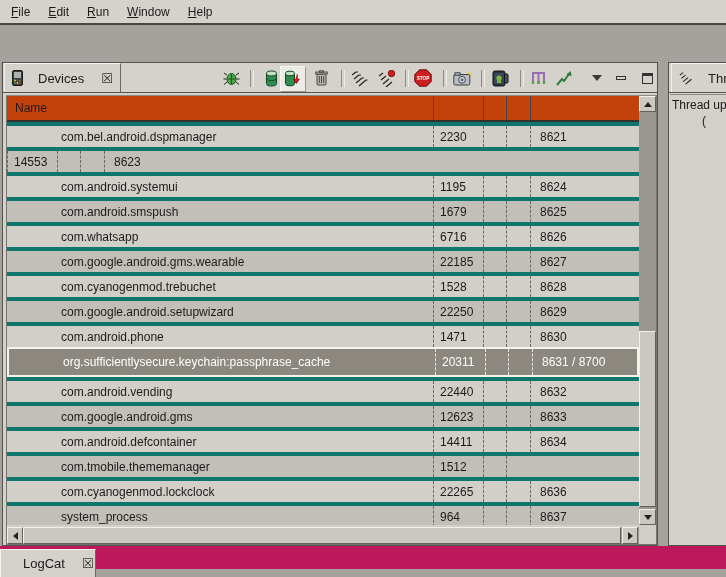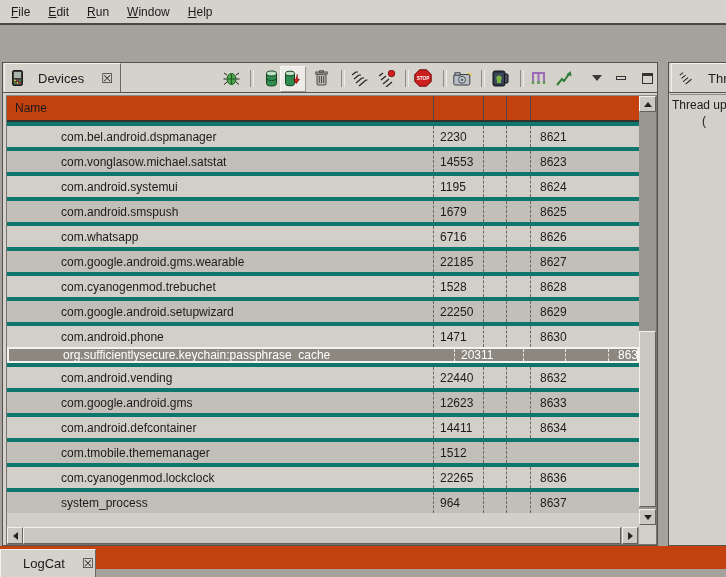--- a/index.html
+++ b/index.html
@@ -17,21 +17,21 @@
     border-bottom:2px solid #4a4843;box-sizing:border-box;
     display:flex;align-items:center;font-size:12px;}
   .menu-item{padding:2px 9px;cursor:default;}
   .menu-item:first-child{margin-left:2px;}
   .menu-item u{text-decoration:underline;}
 
   
   .panel{background:#d5d2cc;border:1px solid #55534f;box-sizing:border-box;}
   #devices-panel{left:2px;top:62px;width:656px;height:484px;}
   #threads-panel{left:668px;top:62px;width:60px;height:484px;border-right:none;}
-  #bottom-strip{left:0;top:546px;width:726px;height:23px;background:#c2410c;}
+  #bottom-strip{left:0;top:546px;width:726px;height:23px;background:#be185d;}
 
   .tab{height:29px;background:#d5d2cc;display:flex;align-items:center;gap:15px;
     padding:0 7px;box-sizing:border-box;font-size:13px;
     border-top:1px solid #f4f2ee;border-left:1px solid #f4f2ee;border-right:1px solid #6b6862;}
   .tab .close{font-size:13px;color:#333;margin-left:2px;cursor:pointer;}
   .tabrow{height:30px;border-bottom:1px solid #55534f;box-sizing:border-box;position:relative;}
 
   
   .tbtn{position:absolute;top:5px;width:20px;height:20px;display:flex;
     align-items:center;justify-content:center;cursor:pointer;}
@@ -45,21 +45,21 @@
     border:1px solid #77746f;border-top-color:#8d8a85;box-sizing:border-box;}
   #thead{left:0;top:0;width:632px;height:26px;background:#c2410c;display:flex;
     border-bottom:2px solid #35332f;box-sizing:border-box;}
   #thead .hcell{border-left:1px solid #4a4843;box-sizing:border-box;height:100%;}
   #thead .hcell:first-child{border-left:none;padding-left:8px;line-height:24px;}
   #rows{left:0;top:26px;width:632px;height:403px;overflow:hidden;}
   .trow{height:25px;display:flex;align-items:center;box-sizing:border-box;
     border-top:4px solid #0f766e;}
   .trow.light{background:#d2cfc9;}
   .trow.dark{background:#c2bfb8;}
-  .trow.selected{background:#8c8880;color:#ffffff;border:2px solid #f4f3ee;height:16px;gap:19px;}
+  .trow.selected{background:#8c8880;color:#ffffff;border:2px solid #f4f3ee;height:30px;}
   .cell{height:100%;display:flex;align-items:center;box-sizing:border-box;overflow:hidden;white-space:nowrap;}
   .c-name{width:426px;padding-left:54px;}
   .c-pid{width:50px;padding-left:6px;border-left:1px dashed #6b6964;}
   .c-e1{width:23px;border-left:1px dashed #6b6964;}
   .c-e2{width:24px;border-left:1px dashed #6b6964;}
   .c-port{flex:1;padding-left:9px;border-left:1px dashed #6b6964;}
   .trow.selected .cell{border-left-color:rgba(255,255,255,.8);}
 
   
   .sbtn{background:#cbc8c2;border:1px solid #f2f0ec;border-right-color:#64615c;
@@ -249,21 +249,20 @@
 
     <div id="rows" class="abs">
         <div class="trow light">
         <div class="cell c-name">com.bel.android.dspmanager</div>
         <div class="cell c-pid">2230</div>
         <div class="cell c-e1"></div>
         <div class="cell c-e2"></div>
         <div class="cell c-port">8621</div>
       </div>
         <div class="trow dark">
-        <div class="cell c-name">com.vonglasow.michael.satstat</div>
         <div class="cell c-pid">14553</div>
         <div class="cell c-e1"></div>
         <div class="cell c-e2"></div>
         <div class="cell c-port">8623</div>
       </div>
         <div class="trow light">
         <div class="cell c-name">com.android.systemui</div>
         <div class="cell c-pid">1195</div>
         <div class="cell c-e1"></div>
         <div class="cell c-e2"></div>

